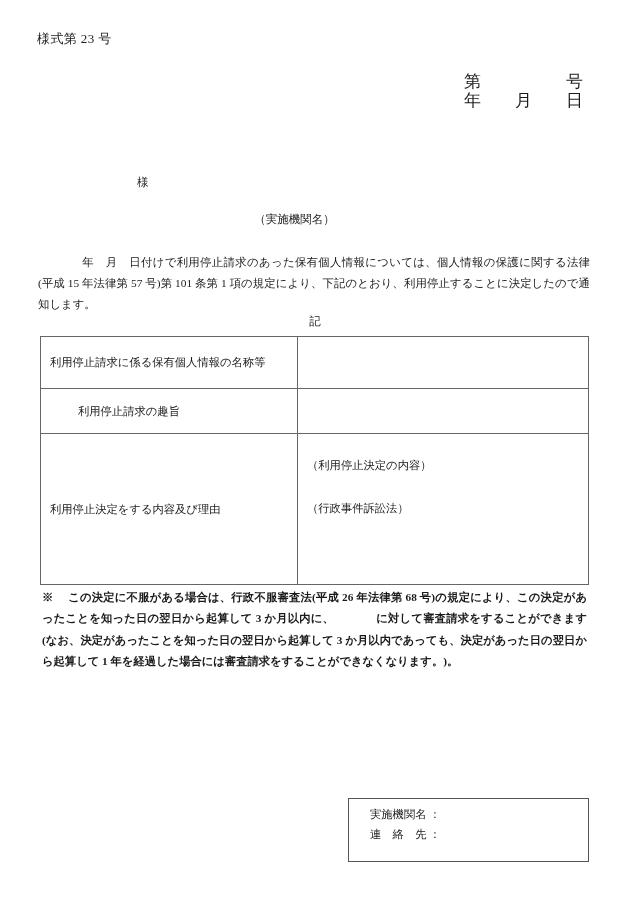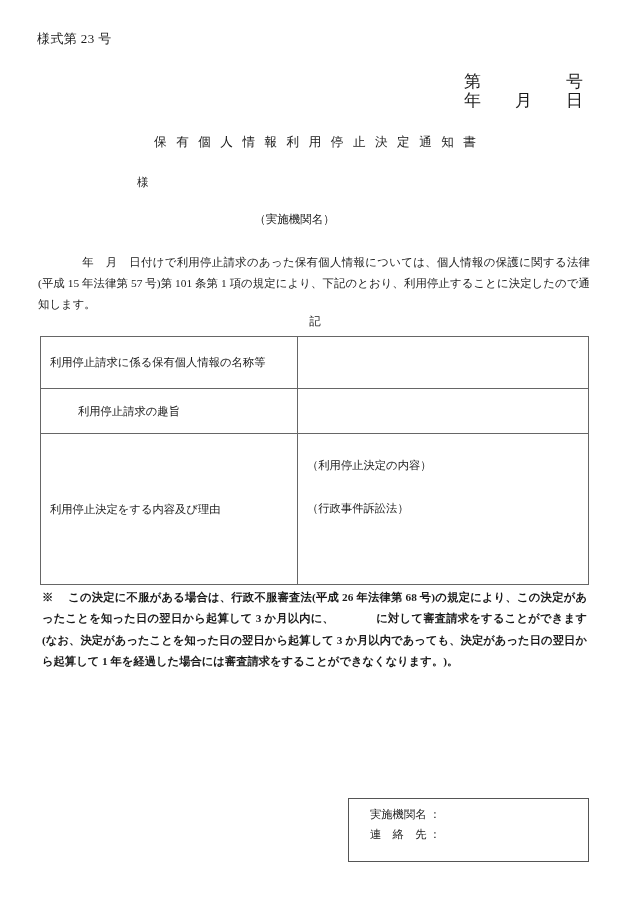--- a/index.html
+++ b/index.html
@@ -155,21 +155,20 @@
 
 <div class="page">
 
   <div class="abs form-no nowrap">様式第 23 号</div>
 
   <div class="abs doc-meta">
     <div class="line">第　　　　　号</div>
     <div class="line">年　　月　　日</div>
   </div>
 
-  <div class="abs doc-title">保有個人情報利用停止決定通知書</div>
 
   <div class="abs addressee">様</div>
 
   <div class="abs agency">（実施機関名）</div>
 
   <div class="abs body-para">
     <span class="indent"></span><span>年　月　日付けで利用停止請求のあった保有個人情報については、個人情報の保護に関する法律(平成 15 年法律第 57 号)第 101 条第 1 項の規定により、下記のとおり、利用停止することに決定したので通知します。</span>
   </div>
 
   <div class="abs ki">記</div>

